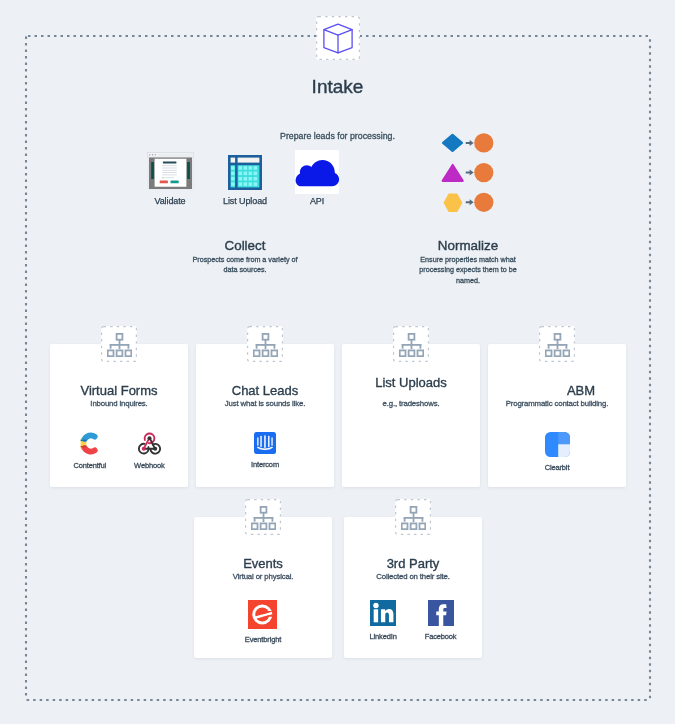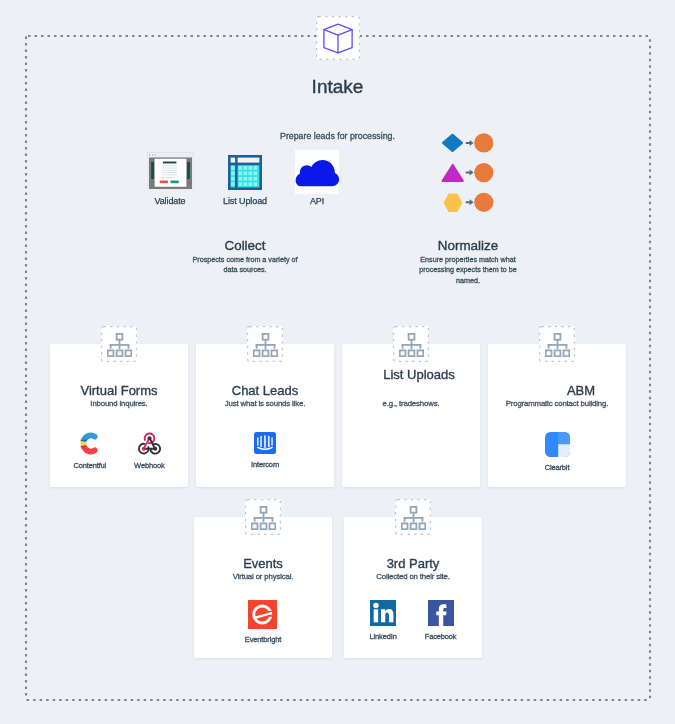--- a/index.html
+++ b/index.html
@@ -284,21 +284,21 @@
     <rect x="19.2" y="34.8" width="11.6" height="11.6"></rect>
     <rect x="37.0" y="34.8" width="11.6" height="11.6"></rect>
   </g>
   <rect x="23.2" y="13.4" width="3.6" height="18.6" fill="#93a5b6"></rect>
   <rect x="5.4" y="22.0" width="39.2" height="3.6" fill="#93a5b6"></rect>
   <rect x="5.4" y="22.0" width="3.6" height="9.4" fill="#93a5b6"></rect>
   <rect x="41.0" y="22.0" width="3.6" height="9.4" fill="#93a5b6"></rect>
 </svg>
 </div>
       <div class="card" style="left: 342px; top: 344px; width: 138px; height: 143px;">
-        <div class="card-title" style="top: 24px; padding-left: 8px;">List Uploads</div>
+        <div class="card-title" style="top: 32px;">List Uploads</div>
         <div class="card-sub" style="top: 55px;">e.g., tradeshows.</div>
       </div>
       <div class="node-badge" style="left: 393px; top: 326px; width: 36px; height: 36px;">
         <svg class="dash-frame" width="36" height="36" viewBox="0 0 36 36">
           <rect x="0.6" y="0.6" width="34.8" height="34.8" rx="2" fill="none" stroke="#bcc7d1" stroke-width="1.2" stroke-dasharray="2.4 4.2"></rect>
         </svg>
 <svg width="25" height="24" viewBox="0 0 50 48" style="position:relative;top:1px">
   <g fill="none" stroke="#93a5b6" stroke-width="3.6">
     <rect x="19.2" y="1.8" width="11.6" height="11.6"></rect>
     <rect x="1.4" y="34.8" width="11.6" height="11.6"></rect>

